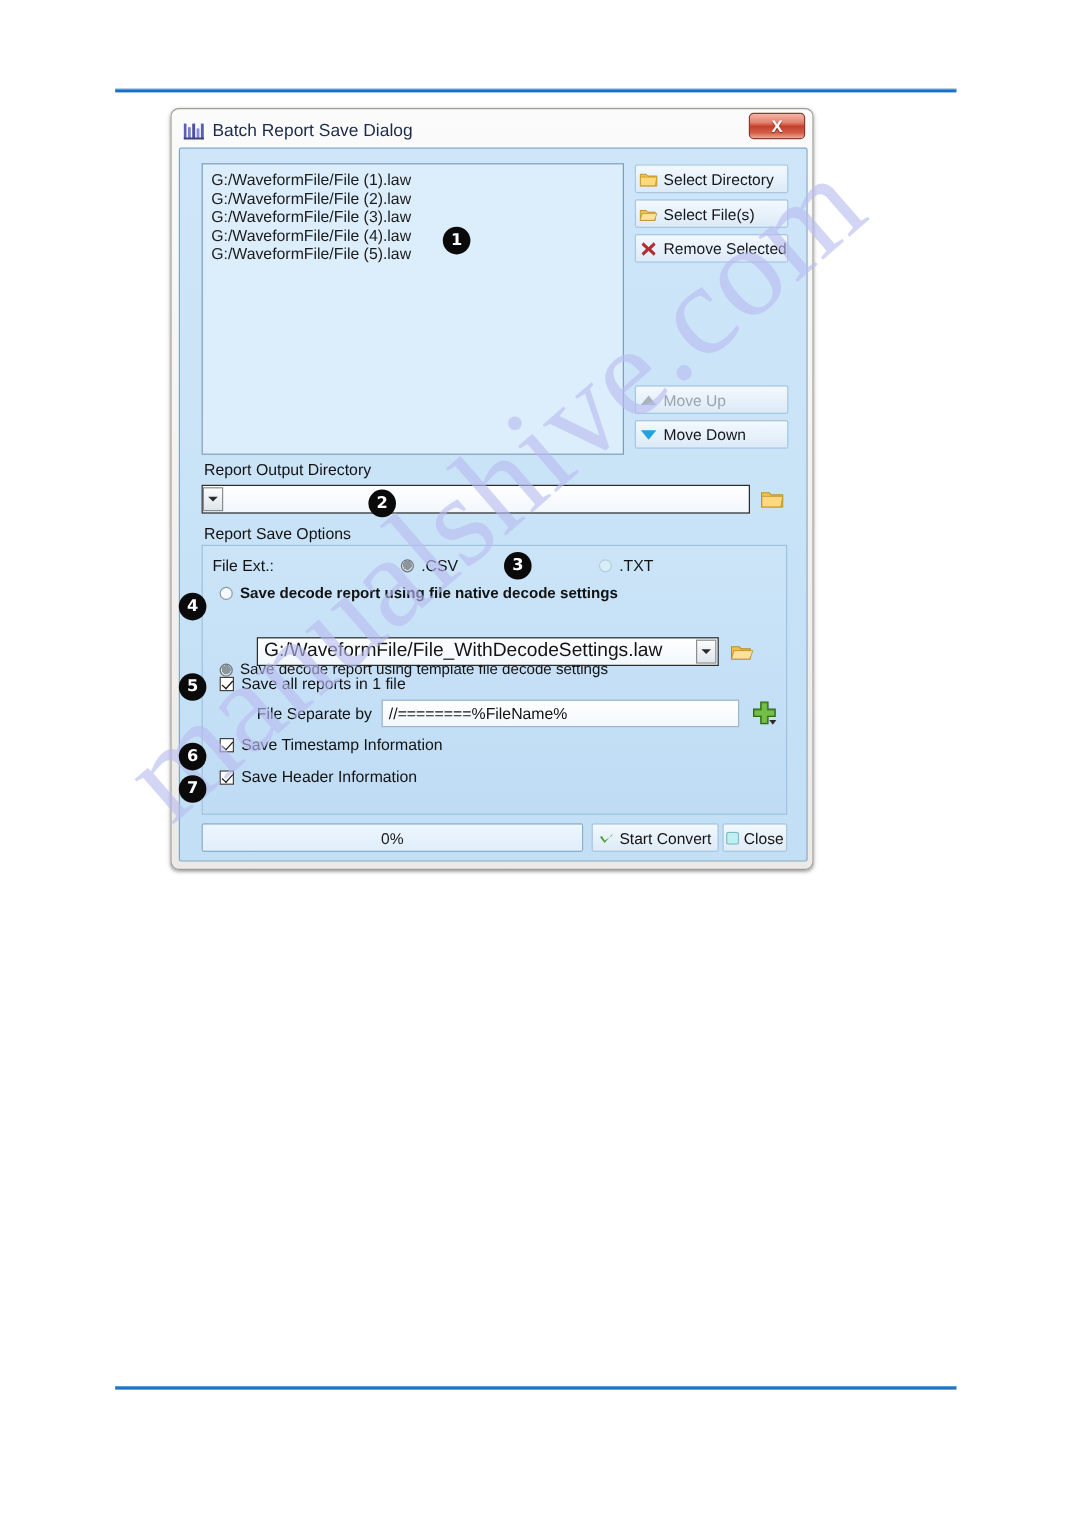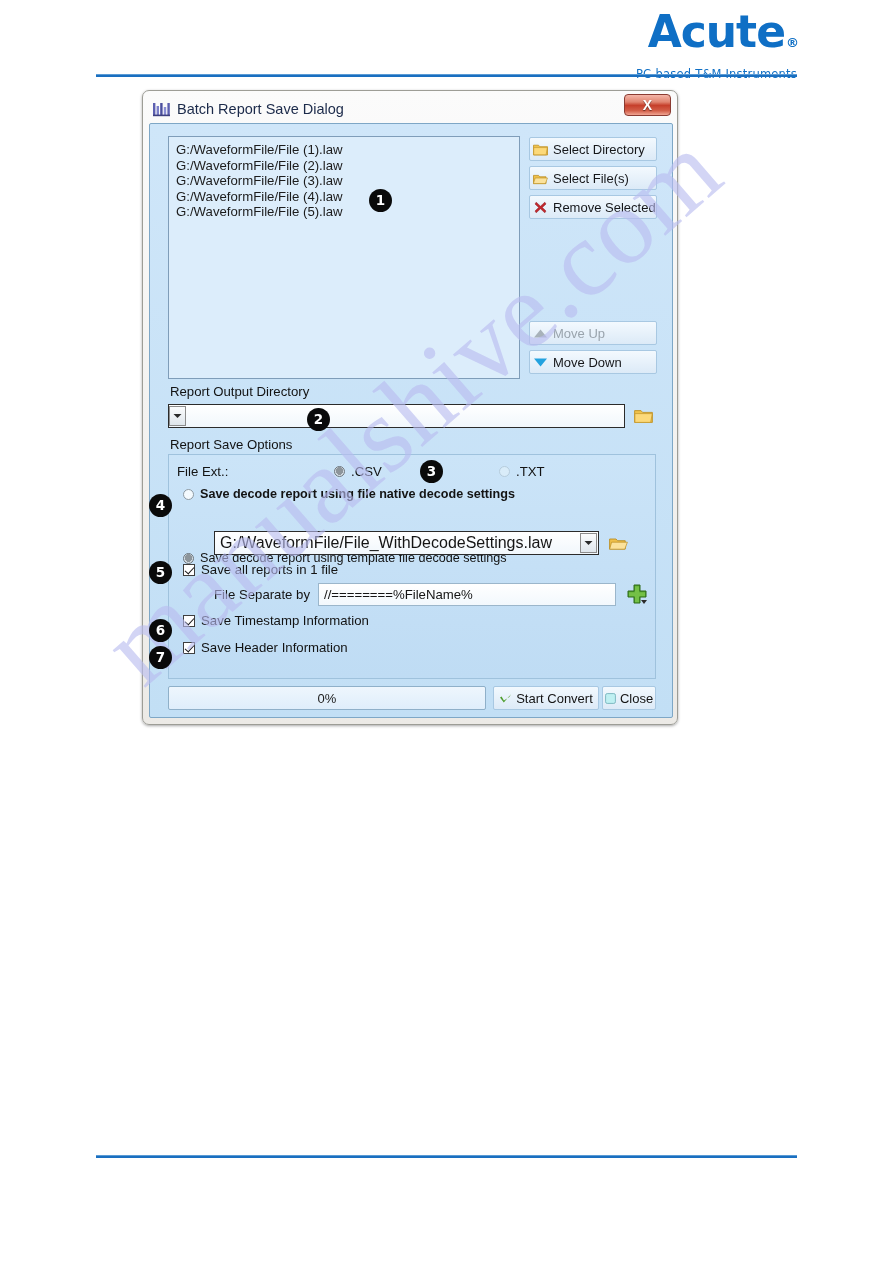--- a/index.html
+++ b/index.html
@@ -348,24 +348,20 @@
   #badge-3 { left: 420px; top: 460px; }
   #badge-4 { left: 149px; top: 494px; }
   #badge-5 { left: 149px; top: 561px; }
   #badge-6 { left: 149px; top: 619px; }
   #badge-7 { left: 149px; top: 646px; }
 </style>
 </head>
 <body>
 
 <div id="page-header">
-  <div id="logo-block">
-    <div id="logo-word"><span>Acute</span><span class="reg">®</span></div>
-    <div id="logo-tag">PC-based T&amp;M Instruments</div>
-  </div>
   <div id="header-rule"></div>
 </div>
 
 <div id="watermark">
   <span>manualshive.com</span>
 </div>
 
 <div id="dialog">
 
   <div id="titlebar">

